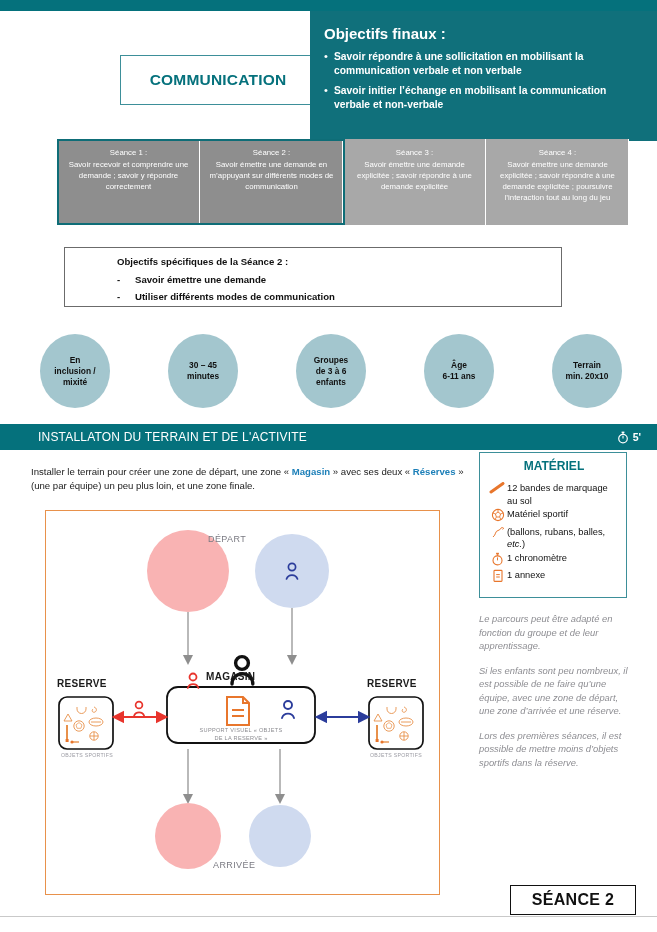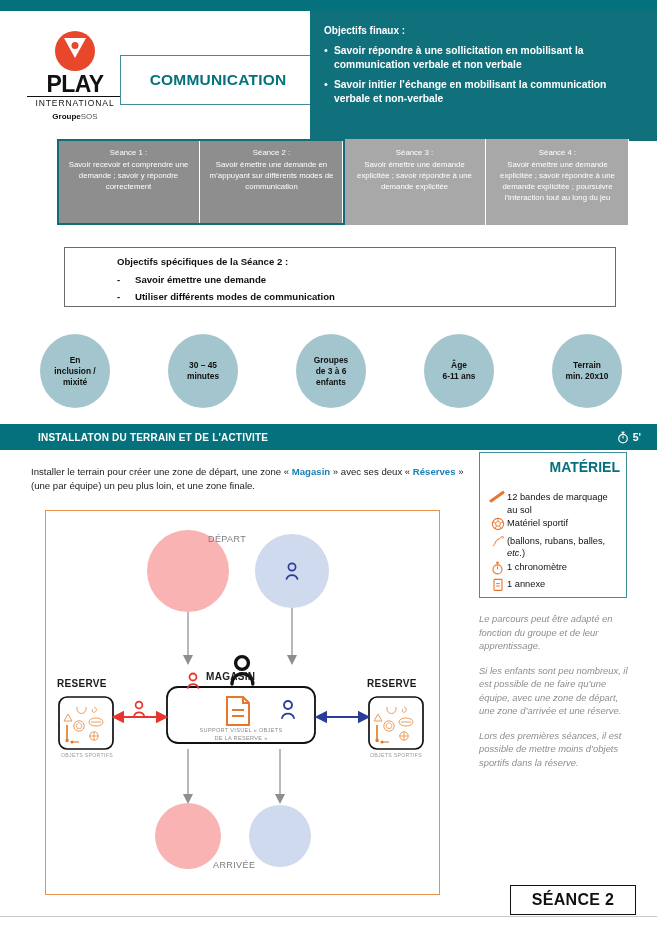--- a/index.html
+++ b/index.html
@@ -55,41 +55,41 @@
     display:flex; align-items:center; justify-content:center;
   }
   .title-box .t {
     color:#05717C; font-size:15.5px; font-weight:bold; letter-spacing:0.2px;
   }
 
   .objectives {
     position:absolute; left:310px; top:0px; width:347px; height:130px;
     background:#10707B; color:#fff; padding:14px 14px 10px 14px;
   }
-  .objectives .ttl { font-size:10px; font-weight:bold; margin-bottom:8px; }
+  .objectives .ttl { font-size:15px; font-weight:bold; margin-bottom:8px; }
   .obj-item { display:flex; margin-bottom:7px; }
   .obj-bullet { width:10px; font-size:11px; line-height:13.5px; flex:0 0 10px;}
   .obj-text { font-size:10.3px; font-weight:bold; line-height:13.5px; }
 
   
   .seances { position:absolute; left:57px; top:139px; width:572px; height:86px; display:flex;text-align:center; }
   .seance {
     flex:1; padding:8px 8px 8px 9px; color:#fff; font-size:7.8px; line-height:11px;
     background:#A8A8A8; border-right:1.5px solid #fff;
   }
   .seance.active { background:#8E8E8E; }
   .seance .sl { display:block; margin-bottom:1px; }
   .seance-hl {
     position:absolute; left:57px; top:139px; width:288px; height:86px;
     border:2px solid #0E6D77; pointer-events:none;
   }
 
   
   .spec {
-    position:absolute; left:64px; top:247px; width:552px; height:60px;
+    position:absolute; left:64px; top:247px; width:498px; height:60px;
     border:1px solid #6b6b6b; background:#fff; padding:8px 0 0 52px;
   }
   .spec .h { font-size:9.6px; font-weight:bold; color:#111; margin-bottom:7px; }
   .spec .li { font-size:9.6px; font-weight:bold; color:#111; margin-bottom:6px; display:flex; }
   .spec .li .d { width:18px; flex:0 0 18px; }
 
   
   .circles { position:absolute; left:20px; top:332px; width:620px; height:78px; }
   .circ {
     position:absolute; width:70px; height:74px; border-radius:50%;
@@ -97,37 +97,37 @@
     text-align:center;
   }
   .circ span { font-size:8.4px; font-weight:bold; color:#111; line-height:11px; }
 
   
   .secbar {
     position:absolute; left:0; top:424px; width:657px; height:26px;
     background:#05717C; color:#fff; display:flex; align-items:center;
     padding:0 16px 0 38px; justify-content:space-between;
   }
-  .secbar .lbl { font-size:10px; font-weight:bold; letter-spacing:0.2px; }
+  .secbar .lbl { font-size:12px; font-weight:normal; letter-spacing:0.2px; }
   .secbar .tm { font-size:10.5px; font-weight:bold; display:flex; align-items:center; gap:4px; }
 
   
   .intro {
     position:absolute; left:31px; top:465px; width:440px;
     font-size:9.6px; line-height:14px; color:#1b1b1b;
   }
   .intro .hl { color:#1C7FB8; font-weight:bold; }
   .intro .hl2 { color:#1C7FB8; font-weight:bold; }
 
   
   .materiel {
     position:absolute; left:479px; top:452px; width:148px; height:146px;
     border:1.2px solid #3D8F99; background:#fff; padding:6px 6px 0 8px;
   }
-  .materiel .mh { font-size:14px; font-weight:bold; color:#05717C; text-align:right; margin-bottom:16px; }
+  .materiel .mh { font-size:12px; font-weight:bold; color:#05717C; text-align:center; margin-bottom:9px; }
   .mrow { display:flex; align-items:flex-start; margin-bottom:1px; }
   .micon { width:19px; flex:0 0 19px; text-align:center; color:#E8762C; font-size:11px; line-height:12.5px; }
   .mtxt { font-size:9.3px; line-height:12.5px; color:#111; }
   .mtxt i { }
 
   
   .notes {
     position:absolute; left:479px; top:612px; width:152px;
     font-size:9.4px; line-height:13.5px; color:#8d8d92; font-style:italic;
   }
@@ -157,30 +157,20 @@
 </style>
 </head>
 <body>
 
 <div class="page">
 
   <div class="top-strip"></div>
 
   <div class="header">
 
-    <div class="logo-block">
-      <div class="logo-mark">
-        <div class="logo-circle"></div>
-        <div class="logo-v"></div>
-        <div class="logo-v-dot"></div>
-      </div>
-      <div class="logo-play">PLAY</div>
-      <div class="logo-intl">INTERNATIONAL</div>
-      <div class="logo-groupe"><b>Groupe</b><span>SOS</span></div>
-    </div>
 
     <div class="title-box">
       <div class="t">COMMUNICATION</div>
     </div>
 
     <div class="objectives">
       <div class="ttl">Objectifs finaux :</div>
       <div class="obj-item">
         <div class="obj-bullet">•</div>
         <div class="obj-text">Savoir répondre à une sollicitation en mobilisant la communication verbale et non verbale</div>

